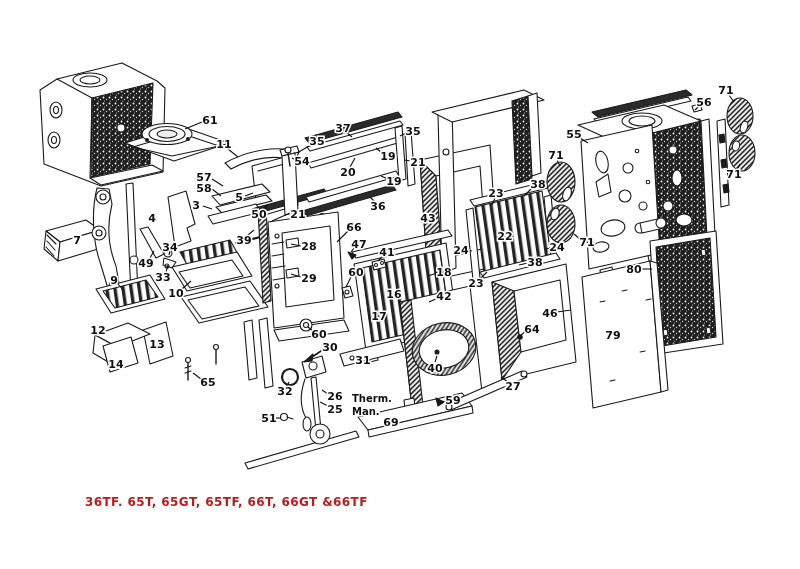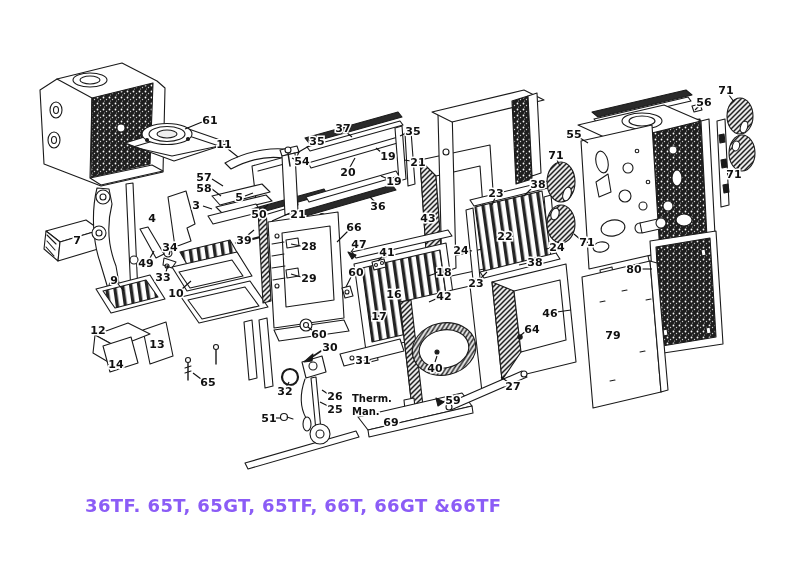--- a/index.html
+++ b/index.html
@@ -4,22 +4,22 @@
 <style>
   html,body{margin:0;padding:0;background:#fff;}
   .page{position:relative;width:800px;height:569px;background:#ffffff;overflow:hidden;
         font-family:"DejaVu Sans","Liberation Sans",sans-serif;}
   svg{position:absolute;left:0;top:0;}
   .plbl{font:bold 11px "DejaVu Sans",sans-serif;fill:#101010;text-anchor:middle;
         dominant-baseline:central;paint-order:stroke;stroke:#ffffff;stroke-width:3px;}
   .ann{font:bold 10px "DejaVu Sans",sans-serif;fill:#101010;text-anchor:start;
        dominant-baseline:central;paint-order:stroke;stroke:#ffffff;stroke-width:3px;}
   .leader{stroke:#101010;stroke-width:1.1;}
-  .caption{position:absolute;left:85px;top:495px;font-weight:bold;font-size:18px;
-           letter-spacing:.4px;color:#8b5cf6;white-space:nowrap;}
+  .caption{position:absolute;left:85px;top:495px;font-weight:bold;font-size:12px;
+           letter-spacing:.4px;color:#b91c1c;white-space:nowrap;}
 </style>
 </head>
 <body>
 
 <div class="page">
   <svg id="diagram-svg" width="800" height="569" viewBox="0 0 800 569">
     <defs>
       <pattern id="stipple" width="6" height="6" patternUnits="userSpaceOnUse">
         <rect width="6" height="6" fill="#1e1e1e"></rect>
         <circle cx="1.5" cy="1.5" r="0.9" fill="#ffffff"></circle>

